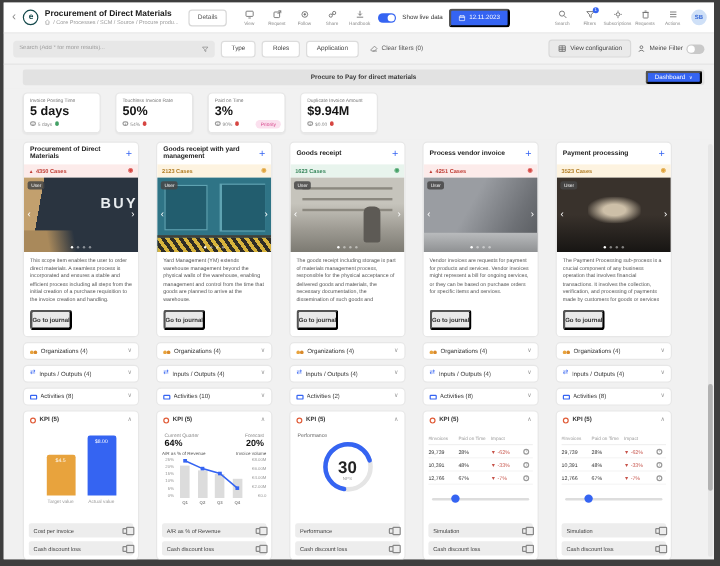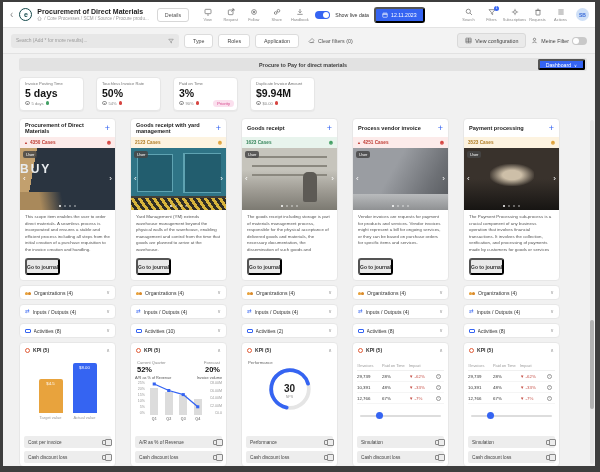--- a/index.html
+++ b/index.html
@@ -81,21 +81,21 @@
   .photo { height:62px; position:relative; overflow:hidden; }
   .user-badge { position:absolute; top:3px; left:3px; background:rgba(70,70,70,.85); color:#fff; font-size:4px; padding:1px 3px; border-radius:2px; z-index:3; }
   .car-arrow { position:absolute; top:50%; transform:translateY(-50%); color:#fff; font-size:8px; z-index:3; line-height:1; }
   .car-arrow.l { left:3px; } .car-arrow.r { right:3px; }
   .car-arrow.l::before { content:"\2039"; } .car-arrow.r::before { content:"\203A"; }
   .dots { position:absolute; bottom:3px; left:0; right:0; display:flex; justify-content:center; gap:2.5px; z-index:3; }
   .dots i { width:2.5px; height:2.5px; border-radius:50%; background:rgba(255,255,255,.45); }
   .dots i.on { background:#fff; }
   .photo-buy { background:linear-gradient(100deg,#c2a06e 0 16%,#2a3440 16%); }
   .photo-buy::after { content:""; position:absolute; left:0; bottom:0; width:100%; height:18px; background:linear-gradient(80deg,#a9895b 0 22%,transparent 45%); }
-  .buy-txt { position:absolute; top:14px; left:0; right:0; text-align:left; color:#e8ecef; font-size:12px; letter-spacing:2px; font-weight:bold; z-index:2; }
+  .buy-txt { position:absolute; top:14px; left:0; right:0; text-align:right; color:#e8ecef; font-size:12px; letter-spacing:2px; font-weight:bold; z-index:2; }
   .photo-yard { background:#2f7486; }
   .photo-yard::before { content:""; position:absolute; top:6px; left:6px; width:34px; height:36px; background:#225d6e; border:1px solid #5fa3b2; box-shadow:48px 0 0 #225d6e, 47px 0 0 1px #5fa3b2; }
   .photo-yard::after { content:""; position:absolute; bottom:0; left:0; right:0; height:12px; background:repeating-linear-gradient(55deg,#d7b33c 0 3px,#2e2c26 3px 6px); border-top:2px solid #413f38; }
   .photo-wh { background:linear-gradient(180deg,#c6c4bc 0 35%,#9d9a92 70%,#7c7a72); }
   .photo-wh::before { content:""; position:absolute; top:8px; left:10px; right:10px; height:1.5px; background:#8b887f; box-shadow:0 9px 0 #8b887f, 0 18px 0 #8b887f; }
   .photo-wh::after { content:""; position:absolute; bottom:8px; right:20px; width:14px; height:30px; border-radius:5px 5px 2px 2px; background:#5d5a55; }
   .photo-office { background:linear-gradient(120deg,#9a9da2 0 40%,#6e7176 75%,#55585c); }
   .photo-office::after { content:""; position:absolute; bottom:0; left:0; right:0; height:16px; background:linear-gradient(180deg,#b9bbbd,#8f9193); }
   .photo-pay { background:linear-gradient(180deg,#39322c 0 50%,#171513); }
   .photo-pay::after { content:""; position:absolute; top:16px; left:26px; width:44px; height:22px; background:radial-gradient(ellipse at center,#cdbfa8 0 30%,rgba(205,191,168,0) 75%); }
@@ -142,21 +142,21 @@
   .plot { flex:1; position:relative; margin:0 2px; }
   .plot-bars { position:absolute; left:0; right:0; bottom:6px; display:flex; justify-content:space-around; align-items:flex-end; }
   .plot-bars i { width:8px; background:#dcdcdc; display:block; }
   .xlabels { position:absolute; left:0; right:0; bottom:0; display:flex; justify-content:space-around; font-size:3.6px; color:#888; font-weight:bold; }
   .plot svg { position:absolute; left:0; right:0; top:0; bottom:6px; width:100%; height:calc(100% - 6px); }
 
   
   .gauge-lbl { font-size:4.3px; color:#666; padding:2px 0 0 2px; }
   .gauge-wrap { position:relative; width:46px; margin:1px auto 0; }
   .gauge-center { position:absolute; inset:0; display:flex; flex-direction:column; align-items:center; justify-content:center; }
-  .gauge-center .gv { font-size:10px; font-weight:bold; color:#222; line-height:1; }
+  .gauge-center .gv { font-size:14px; font-weight:bold; color:#222; line-height:1; }
   .gauge-center .gu { font-size:3.7px; color:#999; margin-top:1px; }
 
   
   .sim-table { width:100%; margin-top:2px; }
   .trow { display:grid; grid-template-columns:25px 27px 27px 8px; align-items:center; height:11px; }
   .trow.hd { color:#999; font-size:3.9px; border-bottom:1px solid #f0f0f0; }
   .trow:not(.hd) { font-size:4.4px; color:#333; border-bottom:1px solid #f5f5f5; }
   .imp { color:#c7534a; }
   .info-ic { width:5px; height:5px; border:0.7px solid #999; border-radius:50%; color:#999; font-size:3.4px; display:flex; align-items:center; justify-content:center; }
   .info-ic::after { content:"i"; }
@@ -474,21 +474,21 @@
       <div class="kpi-sec">
         <div class="kpi-sec-head">
             <span class="ic-kpi"></span>
             <span class="lbl">KPI (5)</span>
             <span class="chev up"></span>
           </div>
         <div class="kpi-body">
           <div class="stats-row">
             <div class="stat">
                 <div class="sl">Current Quarter</div>
-                <div class="sv">52%</div>
+                <div class="sv">64%</div>
               </div>
             <div class="stat r">
                 <div class="sl">Forecast</div>
                 <div class="sv">20%</div>
               </div>
           </div>
           <div class="ax-titles">
             <span>A/R as % of Revenue</span>
             <span>Invoice volume</span>
           </div>

